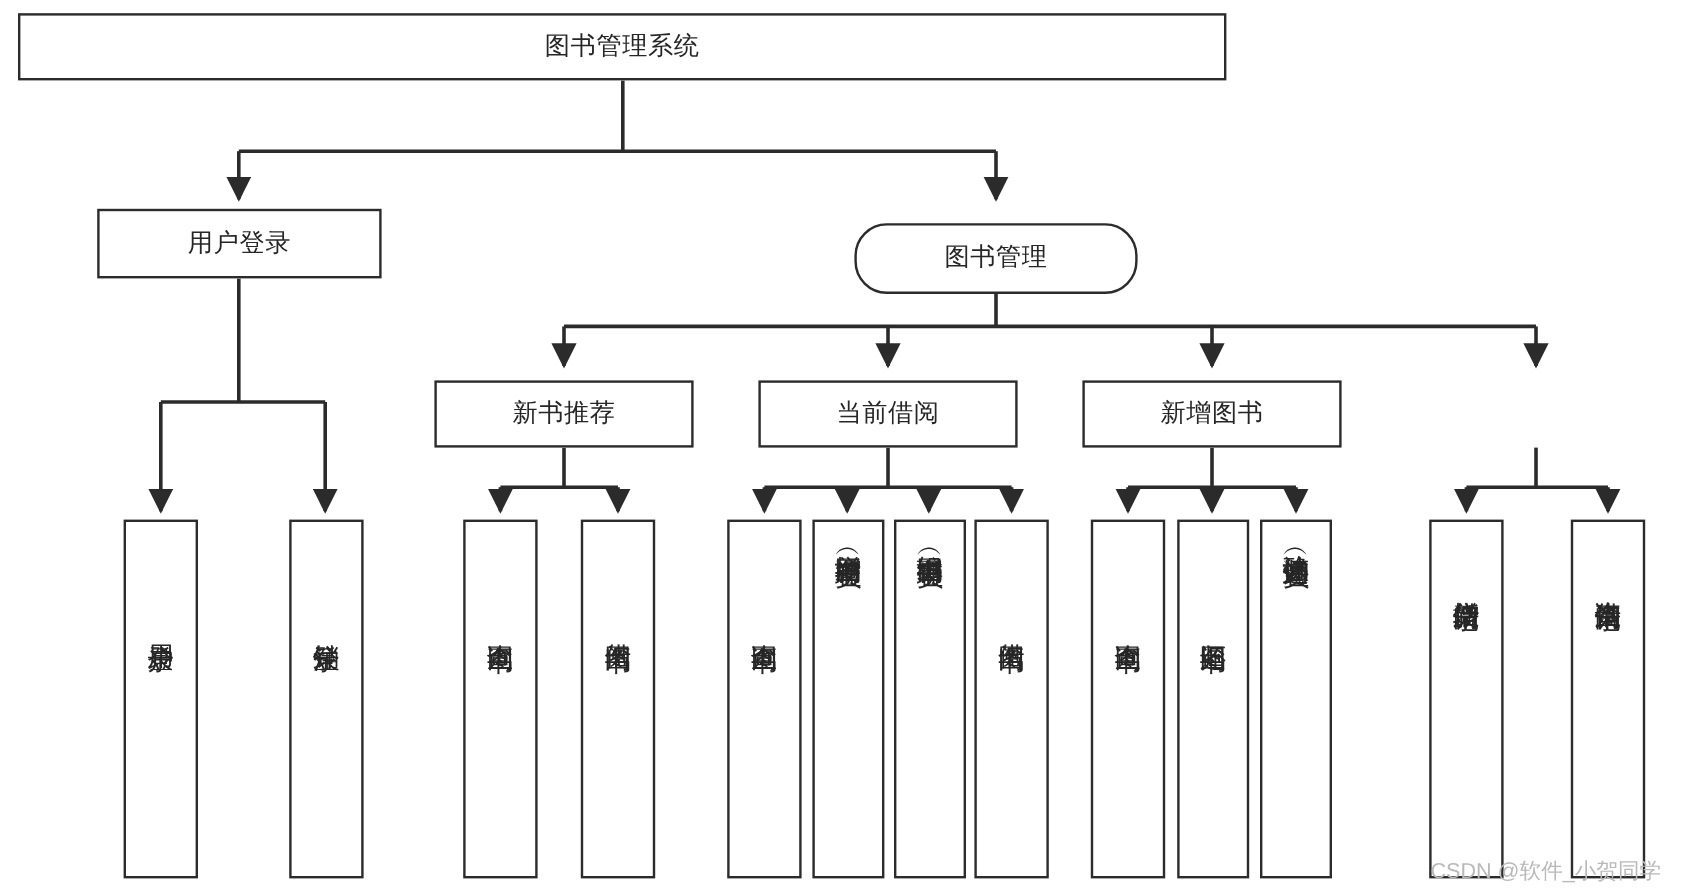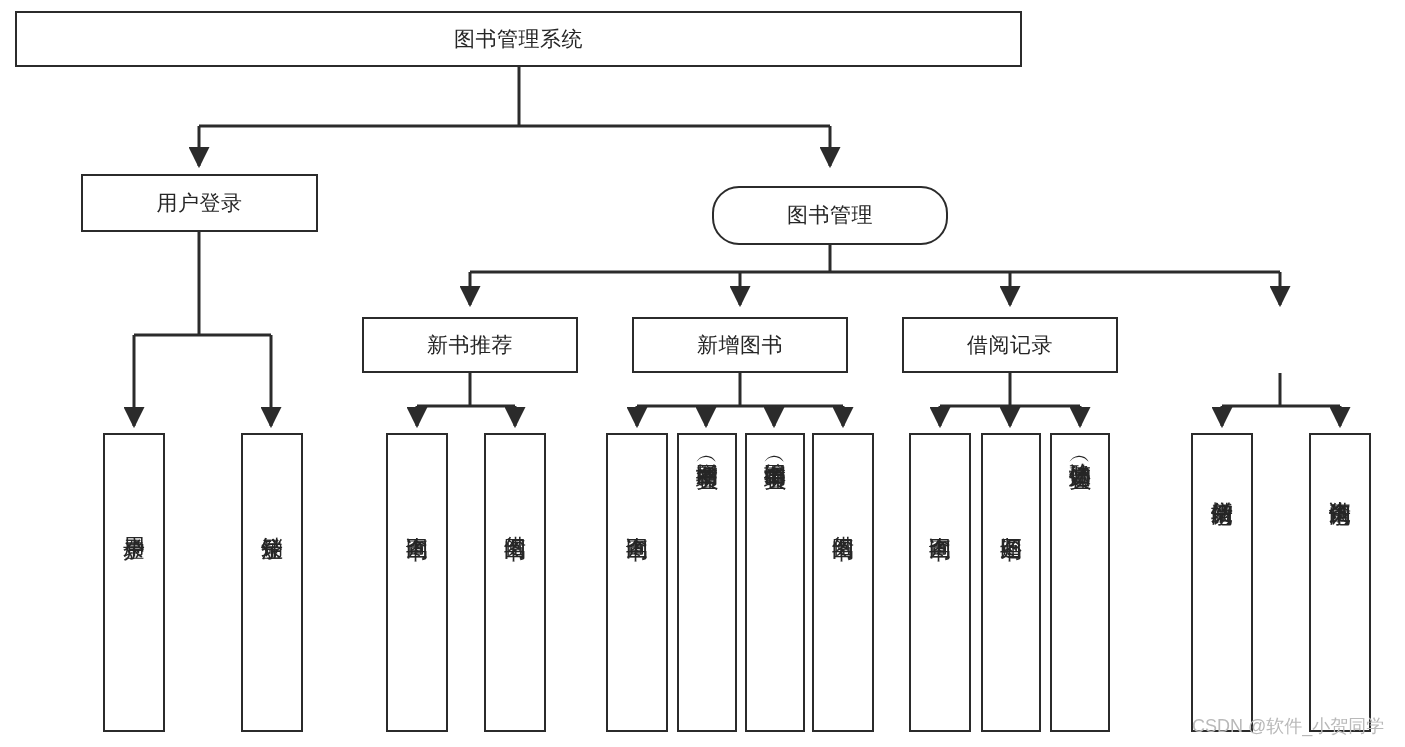--- a/index.html
+++ b/index.html
@@ -146,25 +146,25 @@
 
   <div class="node horizontal" style="left:712px; top:186px; width:236px; height:59px;border-radius:27px;">
     <span class="label">图书管理</span>
   </div>
 
   <div class="node horizontal" style="left:362px; top:317px; width:216px; height:56px;">
     <span class="label">新书推荐</span>
   </div>
 
   <div class="node horizontal" style="left:632px; top:317px; width:216px; height:56px;">
+    <span class="label">当前借阅</span>
+  </div>
+
+  <div class="node horizontal" style="left:902px; top:317px; width:216px; height:56px;">
     <span class="label">新增图书</span>
-  </div>
-
-  <div class="node horizontal" style="left:902px; top:317px; width:216px; height:56px;">
-    <span class="label">借阅记录</span>
   </div>
 
 
   <div class="node vertical mid" style="left:103px; top:433px; width:62px; height:299px;">
     <span class="label">用户登录</span>
   </div>
 
   <div class="node vertical mid" style="left:241px; top:433px; width:62px; height:299px;">
     <span class="label">注销登录</span>
   </div>

